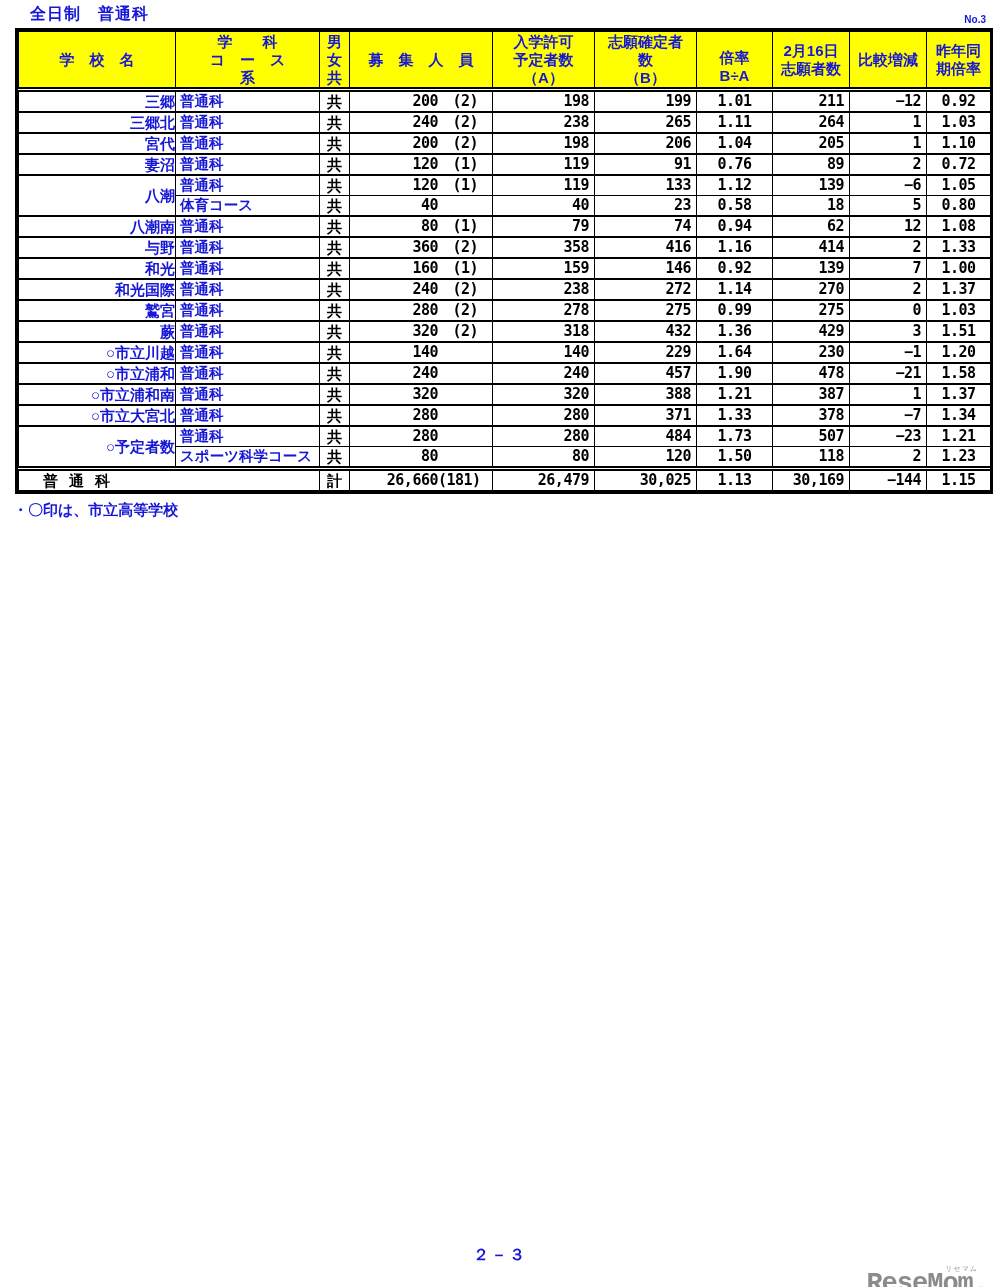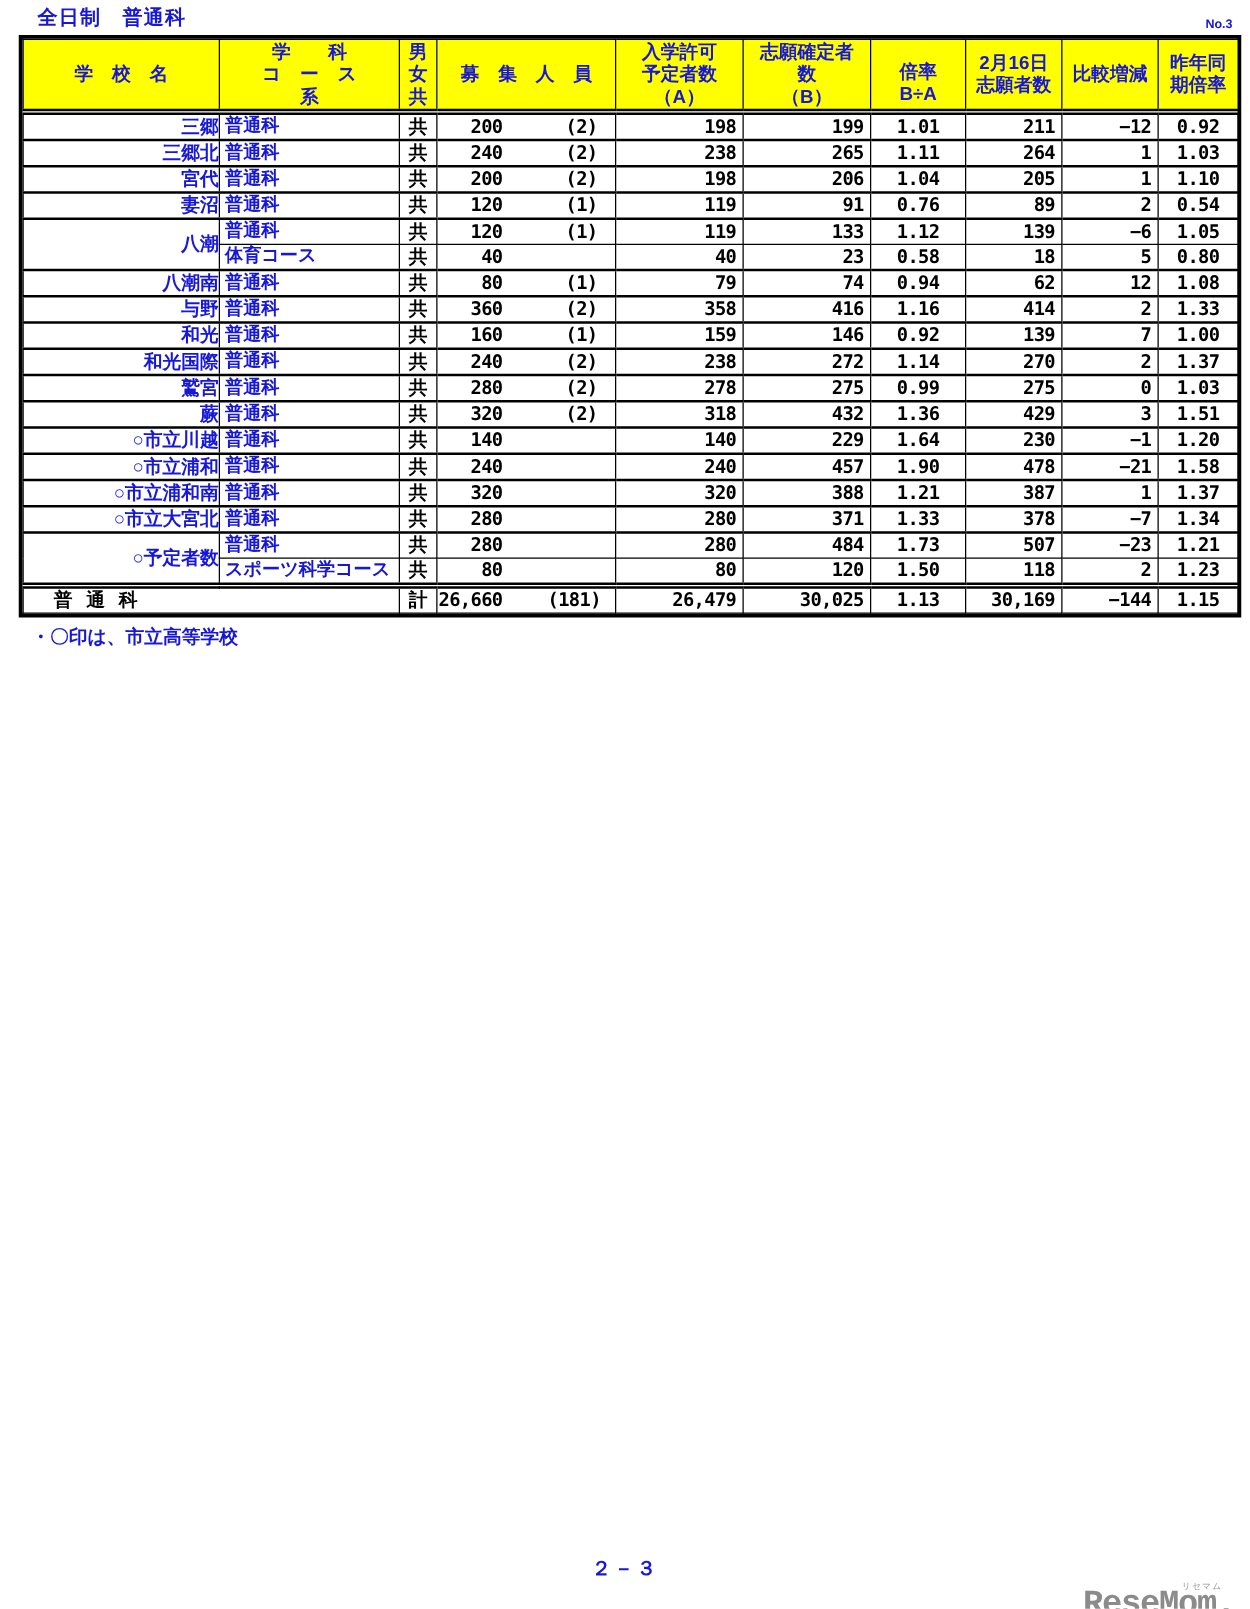--- a/index.html
+++ b/index.html
@@ -44,21 +44,21 @@
   tbody td, tfoot td {
     height:19px; font-size:15px; font-weight:bold; line-height:19px;
     vertical-align:middle;
   }
   tr.group-row td { border-top:2px solid #000; }
   tr.sub-row td { border-top:1px solid #000; }
   .school-cell { color:var(--blue); padding-left:13px; text-align:right; }
   .school-cell .marker { display:inline-block; width:25px; }
   .course-cell { color:var(--blue); padding-left:4px; text-align:left; font-size:14.5px; }
   .gender-cell { text-align:center; color:#000; }
-  .cap-wrap { display:flex; align-items:center; height:100%;gap:36px; }
+  .cap-wrap { display:flex; align-items:center; height:100%; }
   .cap-num {
     flex:1; text-align:right;
     font-family:"DejaVu Sans Mono", monospace; letter-spacing:-0.5px;
   }
   .cap-note {
     width:54px; text-align:right; padding-right:14px;
     font-family:"DejaVu Sans Mono", monospace; letter-spacing:-0.5px;
   }
   .num-cell {
     text-align:right; padding-right:5px;
@@ -66,21 +66,21 @@
   }
   .ratio-cell {
     text-align:center;
     font-family:"DejaVu Sans Mono", monospace; letter-spacing:-0.5px;
   }
   tfoot td { border-top:5px double #000; height:22px; }
   .total-label { color:#000; text-align:left; padding-left:24px; letter-spacing:11px; }
   .total-gender { text-align:center; }
 
   
-  .notes { margin:5px 0 0 25px; color:var(--blue); font-weight:bold; font-size:15px; line-height:22.5px; }
+  .notes { margin:5px 0 0 13px; color:var(--blue); font-weight:bold; font-size:15px; line-height:22.5px; }
 
   
   .page-number {
     position:absolute; left:0; right:0; top:1245px; text-align:center;
     color:var(--blue); font-weight:bold; font-size:16px; letter-spacing:2px;
   }
   .logo {
     position:absolute; right:12px; top:1269px;
     color:var(--gray); font-weight:bold; font-size:27px;
     font-family:Liberation Mono, monospace; letter-spacing:-1px;
@@ -219,21 +219,21 @@
             <div class="cap-wrap">
               <span class="cap-num">120</span>
               <span class="cap-note">(1)</span>
             </div>
           </td>
           <td class="num-cell">119</td>
           <td class="num-cell">91</td>
           <td class="ratio-cell">0.76</td>
           <td class="num-cell">89</td>
           <td class="num-cell">2</td>
-          <td class="ratio-cell">0.54</td>
+          <td class="ratio-cell">0.72</td>
         </tr>
         <tr class="group-row">
           <td class="school-cell" rowspan="2"><span class="marker"></span><span>八潮</span></td>
           <td class="course-cell">普通科</td>
           <td class="gender-cell">共</td>
           <td class="">
             <div class="cap-wrap">
               <span class="cap-num">120</span>
               <span class="cap-note">(1)</span>
             </div>

